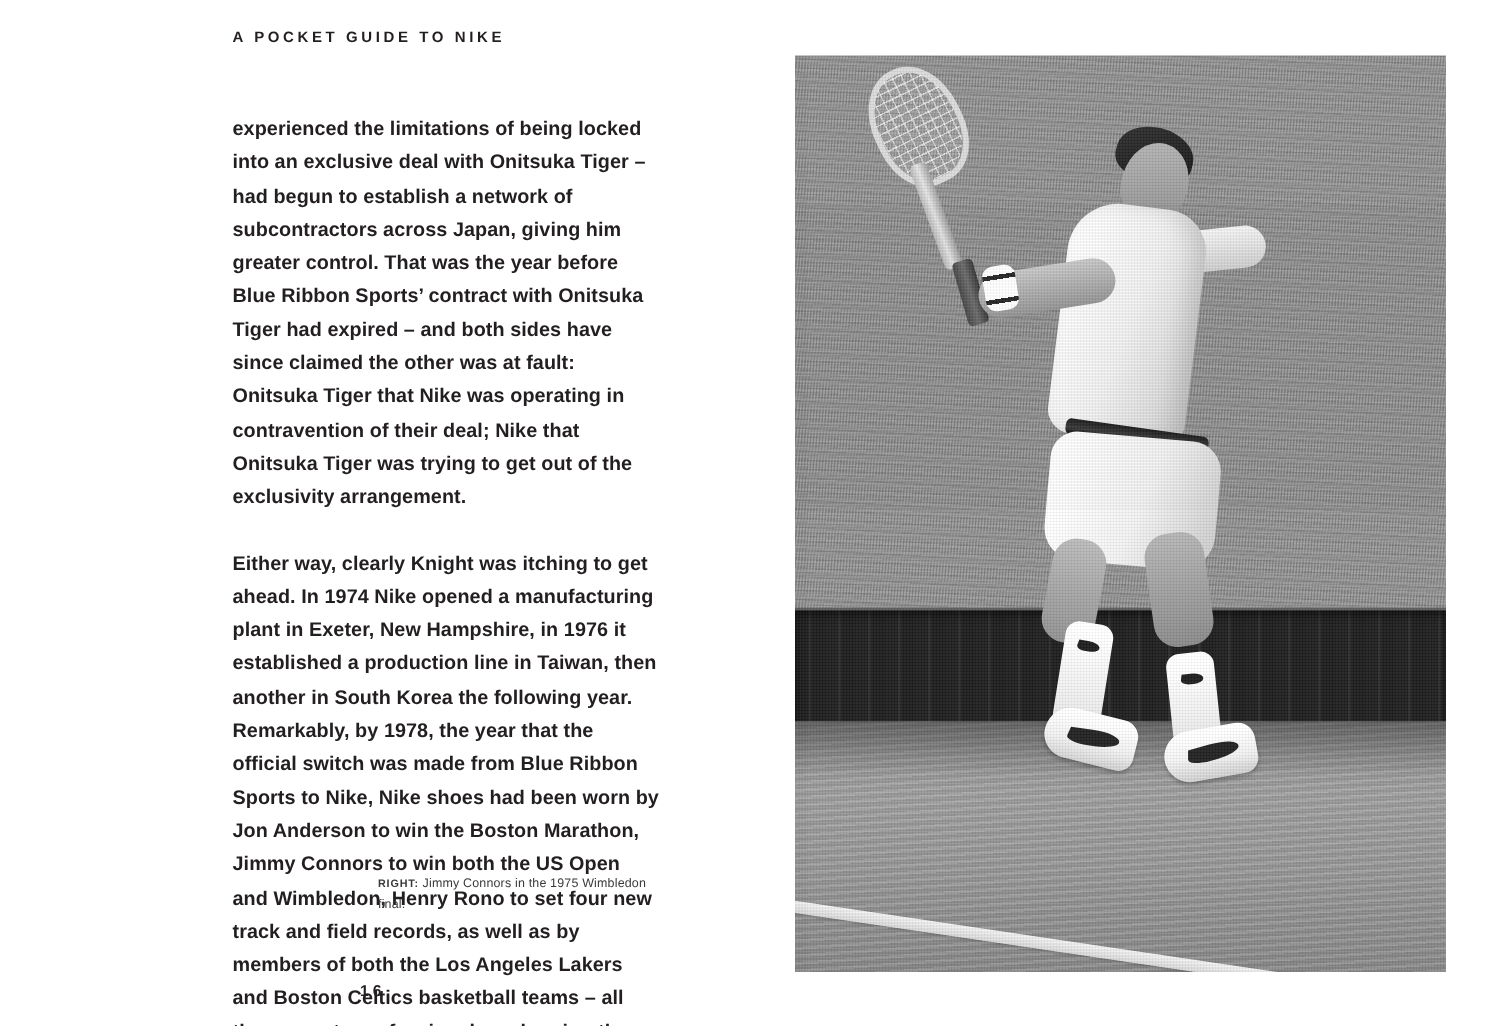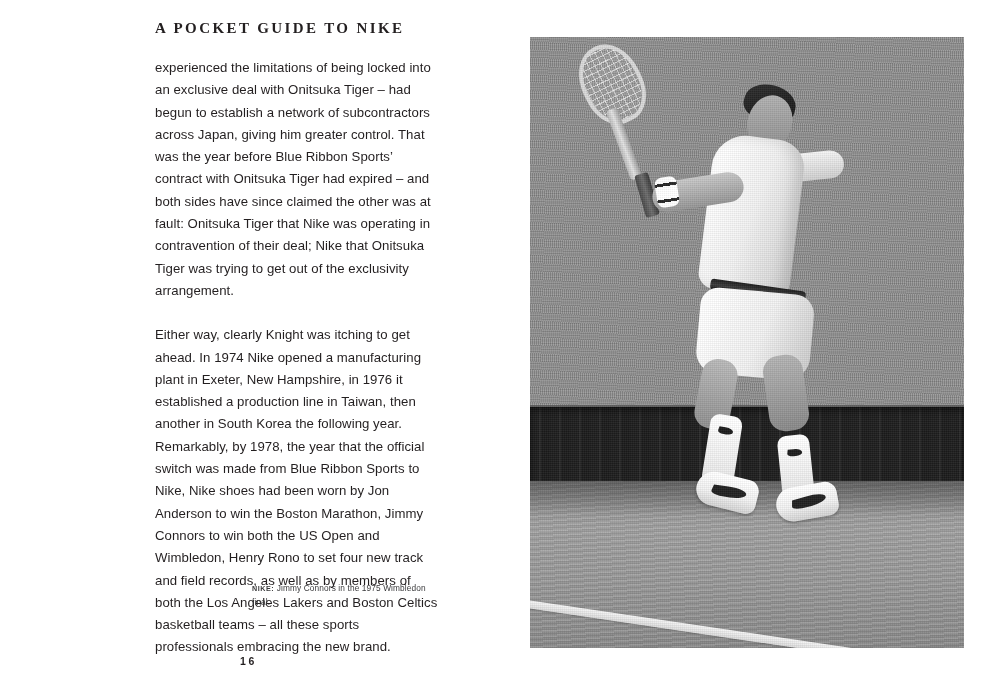--- a/index.html
+++ b/index.html
@@ -17,34 +17,34 @@
   }
 
   
   .text-column {
     position: absolute;
     left: 155px;
     top: 20px;
     width: 285px;
   }
   .running-head {
-    font-size: 15px;
+    font-size: 10px;
     font-weight: bold;
     letter-spacing: 2.4px;
     color: #231f20;
-    margin: 0 0 20px 0;
+    margin: 0 0 44px 0;
     white-space: nowrap;
-    font-family: Liberation Serif, serif;
   }
   .body-par {
     font-size: 13.2px;
     line-height: 22.3px;
     color: #231f20;
     margin: 0 0 22px 0;
     letter-spacing: 0.05px;
+    font-weight: bold;
   }
   .body-par:last-of-type { margin-bottom: 12px; }
 
   .caption {
     position: absolute;
     left: 252px;
     top: 582px;
     width: 190px;
     font-size: 8.3px;
     line-height: 12.5px;
@@ -386,21 +386,21 @@
   <div class="text-column">
     <div class="running-head">A POCKET GUIDE TO NIKE</div>
 
     <p class="body-par">experienced the limitations of being locked into an exclusive deal with Onitsuka Tiger – had begun to establish a network of subcontractors across Japan, giving him greater control. That was the year before Blue Ribbon Sports’ contract with Onitsuka Tiger had expired – and both sides have since claimed the other was at fault: Onitsuka Tiger that Nike was operating in contravention of their deal; Nike that Onitsuka Tiger was trying to get out of the exclusivity arrangement.</p>
 
     <p class="body-par">Either way, clearly Knight was itching to get ahead. In 1974 Nike opened a manufacturing plant in Exeter, New Hampshire, in 1976 it established a production line in Taiwan, then another in South Korea the following year. Remarkably, by 1978, the year that the official switch was made from Blue Ribbon Sports to Nike, Nike shoes had been worn by Jon Anderson to win the Boston Marathon, Jimmy Connors to win both the US Open and Wimbledon, Henry Rono to set four new track and field records, as well as by members of both the Los Angeles Lakers and Boston Celtics basketball teams – all these sports professionals embracing the new brand.</p>
 
   </div>
 
   <div class="caption">
-    <span class="lead">NIKE:</span><span> Jimmy Connors in the 1975 Wimbledon final.</span>
+    <span class="lead">RIGHT:</span><span> Jimmy Connors in the 1975 Wimbledon final.</span>
   </div>
 
   <div class="folio">16</div>
 
   <div class="photo">
 
     <div class="crowd"></div>
     <div class="crowd-grain"></div>
 
     <div class="backboard-top"></div>

